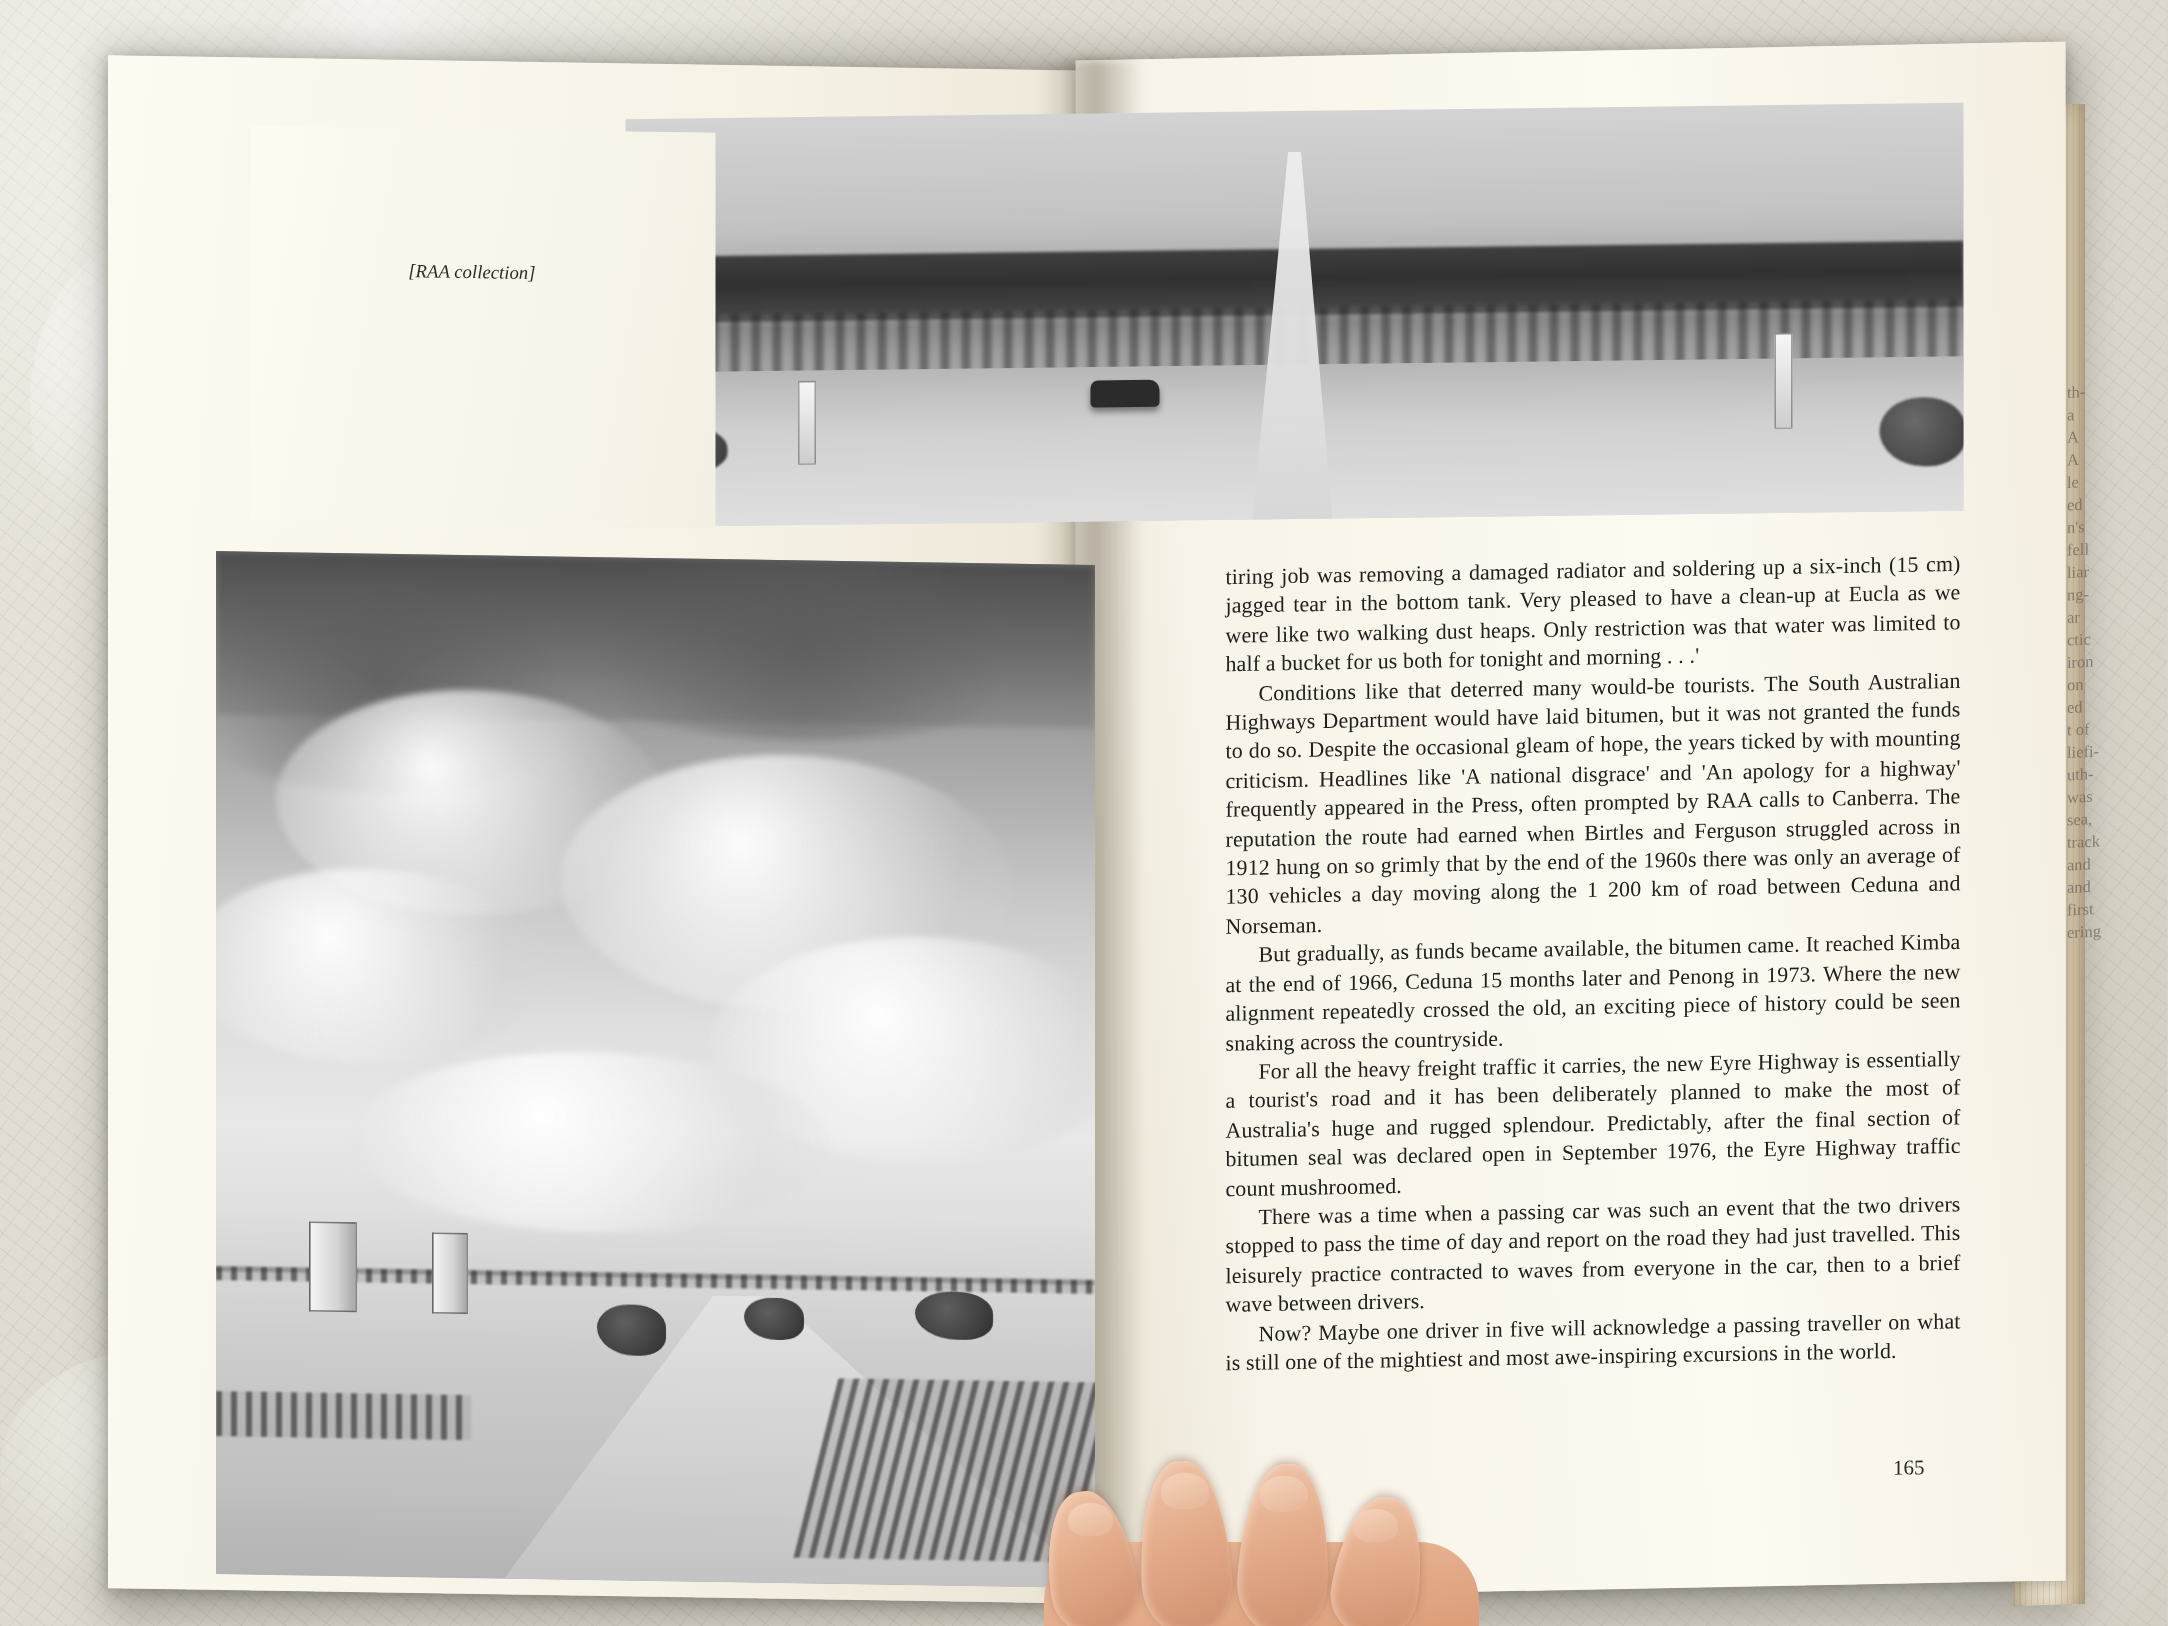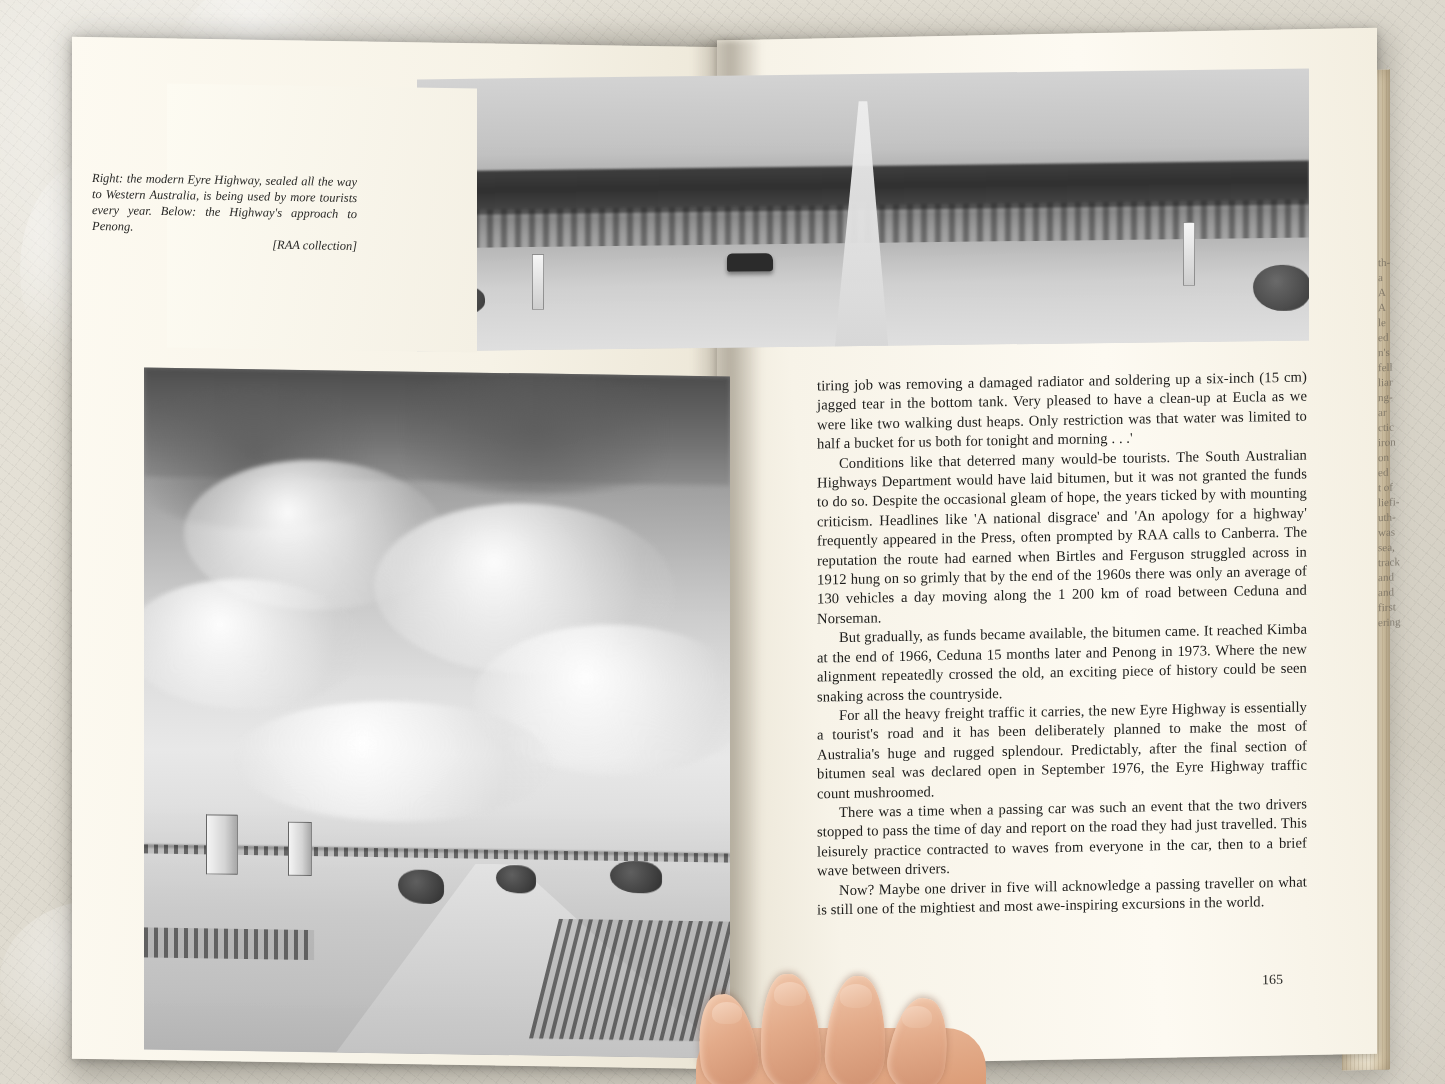--- a/index.html
+++ b/index.html
@@ -341,21 +341,20 @@
       <div class="pt-post" style="left:115px;top:176px;"></div>
       <div class="pt-post" style="left:766px;top:152px;height:62px;"></div>
       <div class="pt-bush" style="left:836px;top:196px;width:58px;height:46px;"></div>
 
       <div class="pt-bush" style="left:16px;top:206px;width:52px;height:30px;"></div>
       <div class="pt-car" style="left:310px;top:178px;"></div>
     </div>
 
     <div class="caption-panel"></div>
     <div class="caption-text">
-      <span>Right: the modern Eyre Highway, sealed all the way to Western Australia, is being used by more tourists every year. Below: the Highway's approach to Penong.</span>
       <span class="credit">[RAA collection]</span>
     </div>
 
     <div class="photo photo-left">
       <div class="pl-sky-dark"></div>
       <div class="pl-cloud-dark" style="left:-40px;top:20px;width:300px;height:140px;"></div>
       <div class="pl-cloud-dark" style="left:210px;top:0px;width:360px;height:120px;"></div>
       <div class="pl-cloud" style="left:40px;top:90px;width:260px;height:150px;"></div>
       <div class="pl-cloud" style="left:230px;top:130px;width:300px;height:170px;"></div>
       <div class="pl-cloud" style="left:-20px;top:210px;width:240px;height:130px;"></div>

